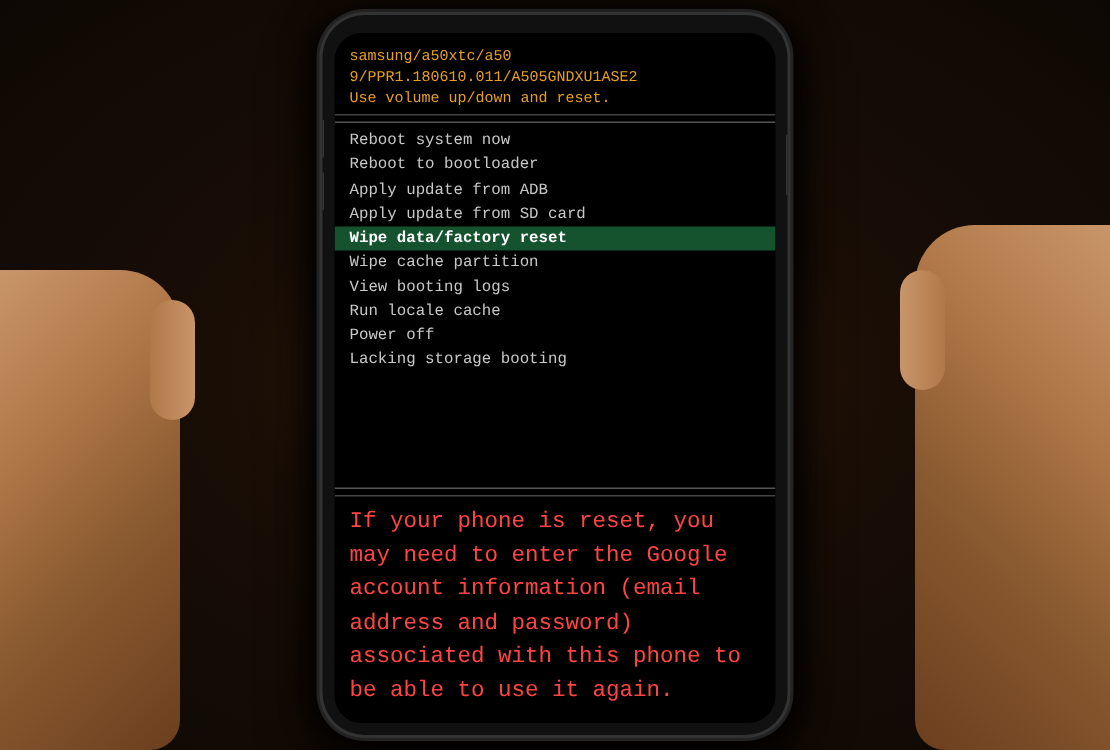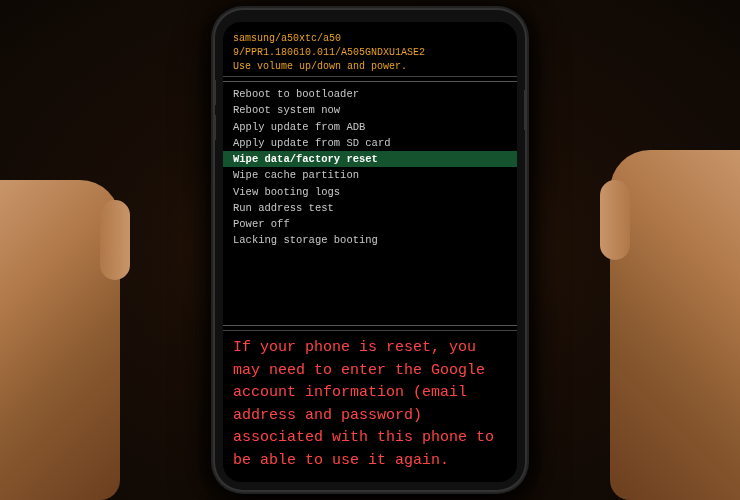--- a/index.html
+++ b/index.html
@@ -208,34 +208,34 @@
   <div class="phone">
     <div class="side-button-right"></div>
     <div class="side-button-left-top"></div>
     <div class="side-button-left-bottom"></div>
 
     <div class="screen">
 
       <div class="header-section">
         <div class="header-line">samsung/a50xtc/a50</div>
         <div class="header-line">9/PPR1.180610.011/A505GNDXU1ASE2</div>
-        <div class="header-line">Use volume up/down and power.</div>
+        <div class="header-line">Use volume up/down and reset.</div>
       </div>
 
       <div class="divider-line"></div>
 
       <div class="menu-section">
+        <div class="menu-item">Reboot system now</div>
         <div class="menu-item">Reboot to bootloader</div>
-        <div class="menu-item">Reboot system now</div>
         <div class="menu-item">Apply update from ADB</div>
         <div class="menu-item">Apply update from SD card</div>
         <div class="menu-item selected">Wipe data/factory reset</div>
         <div class="menu-item">Wipe cache partition</div>
         <div class="menu-item">View booting logs</div>
-        <div class="menu-item">Run address test</div>
+        <div class="menu-item">Run locale cache</div>
         <div class="menu-item">Power off</div>
         <div class="menu-item">Lacking storage booting</div>
       </div>
 
       <div class="divider-line"></div>
 
       <div class="warning-section">
         <div class="warning-text">If your phone is reset, you may need to enter the Google account information (email address and password) associated with this phone to be able to use it again.</div>
       </div>
 

